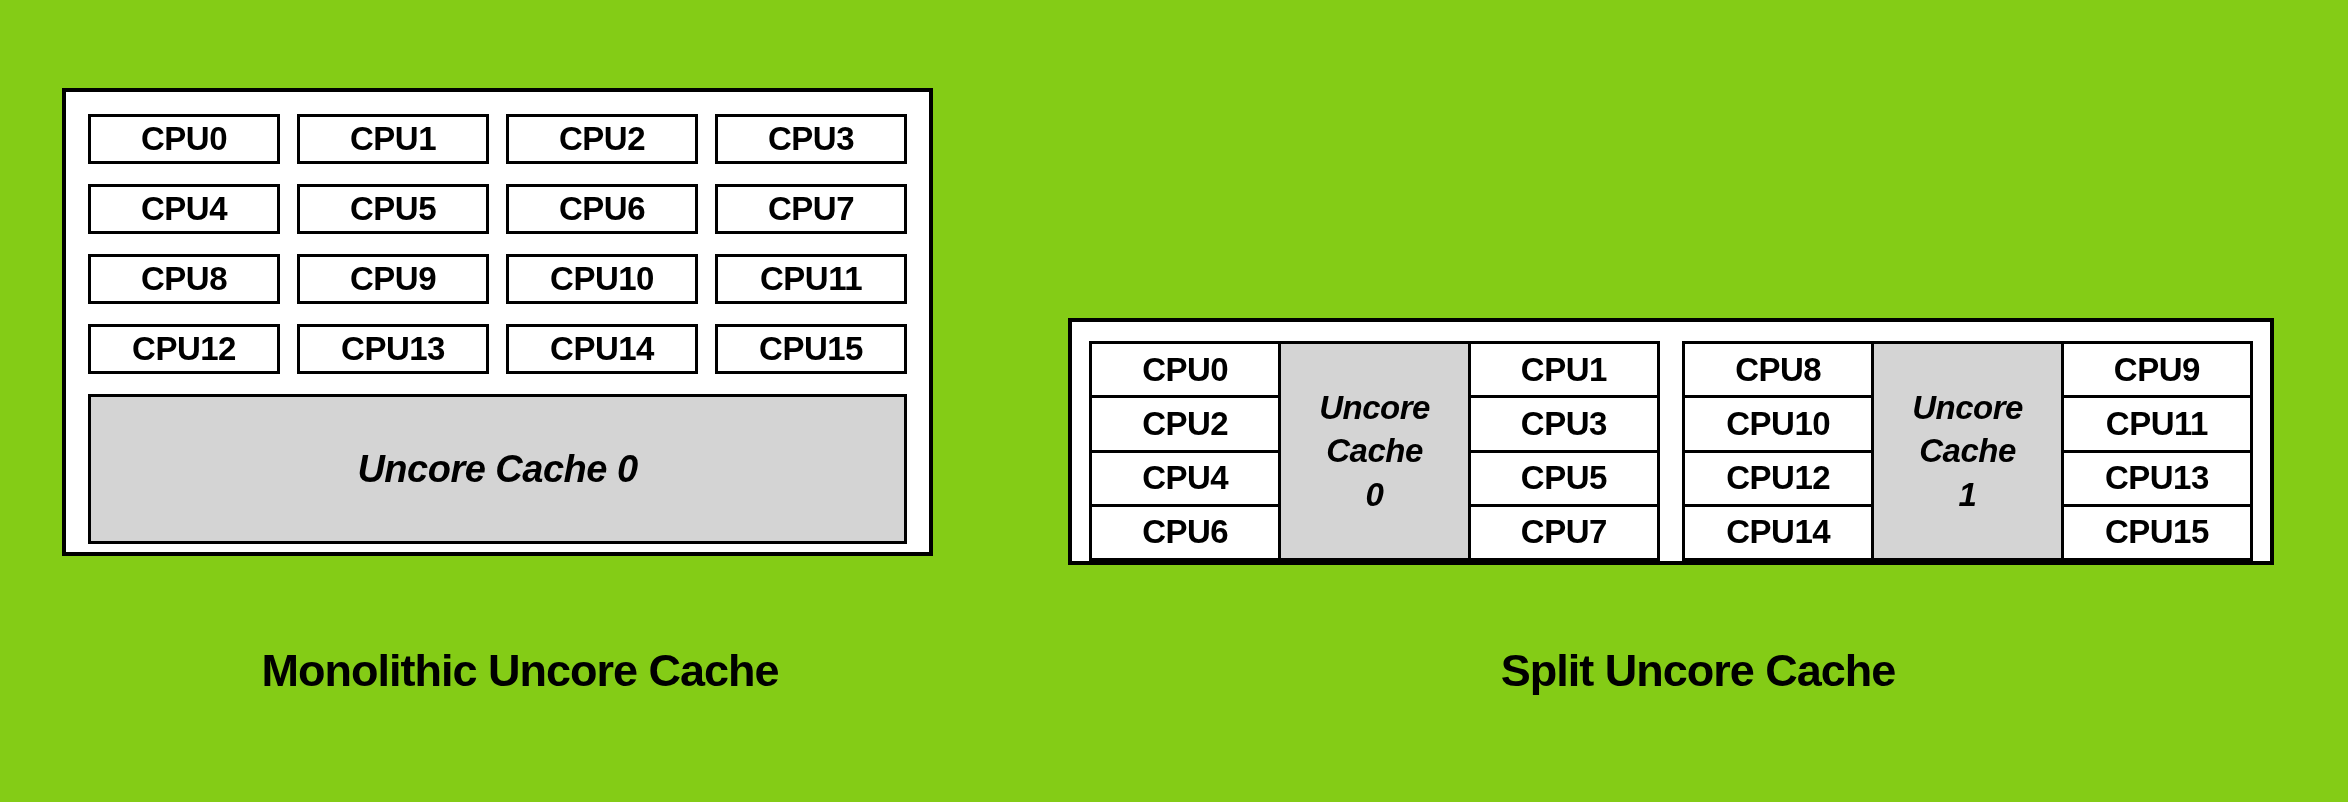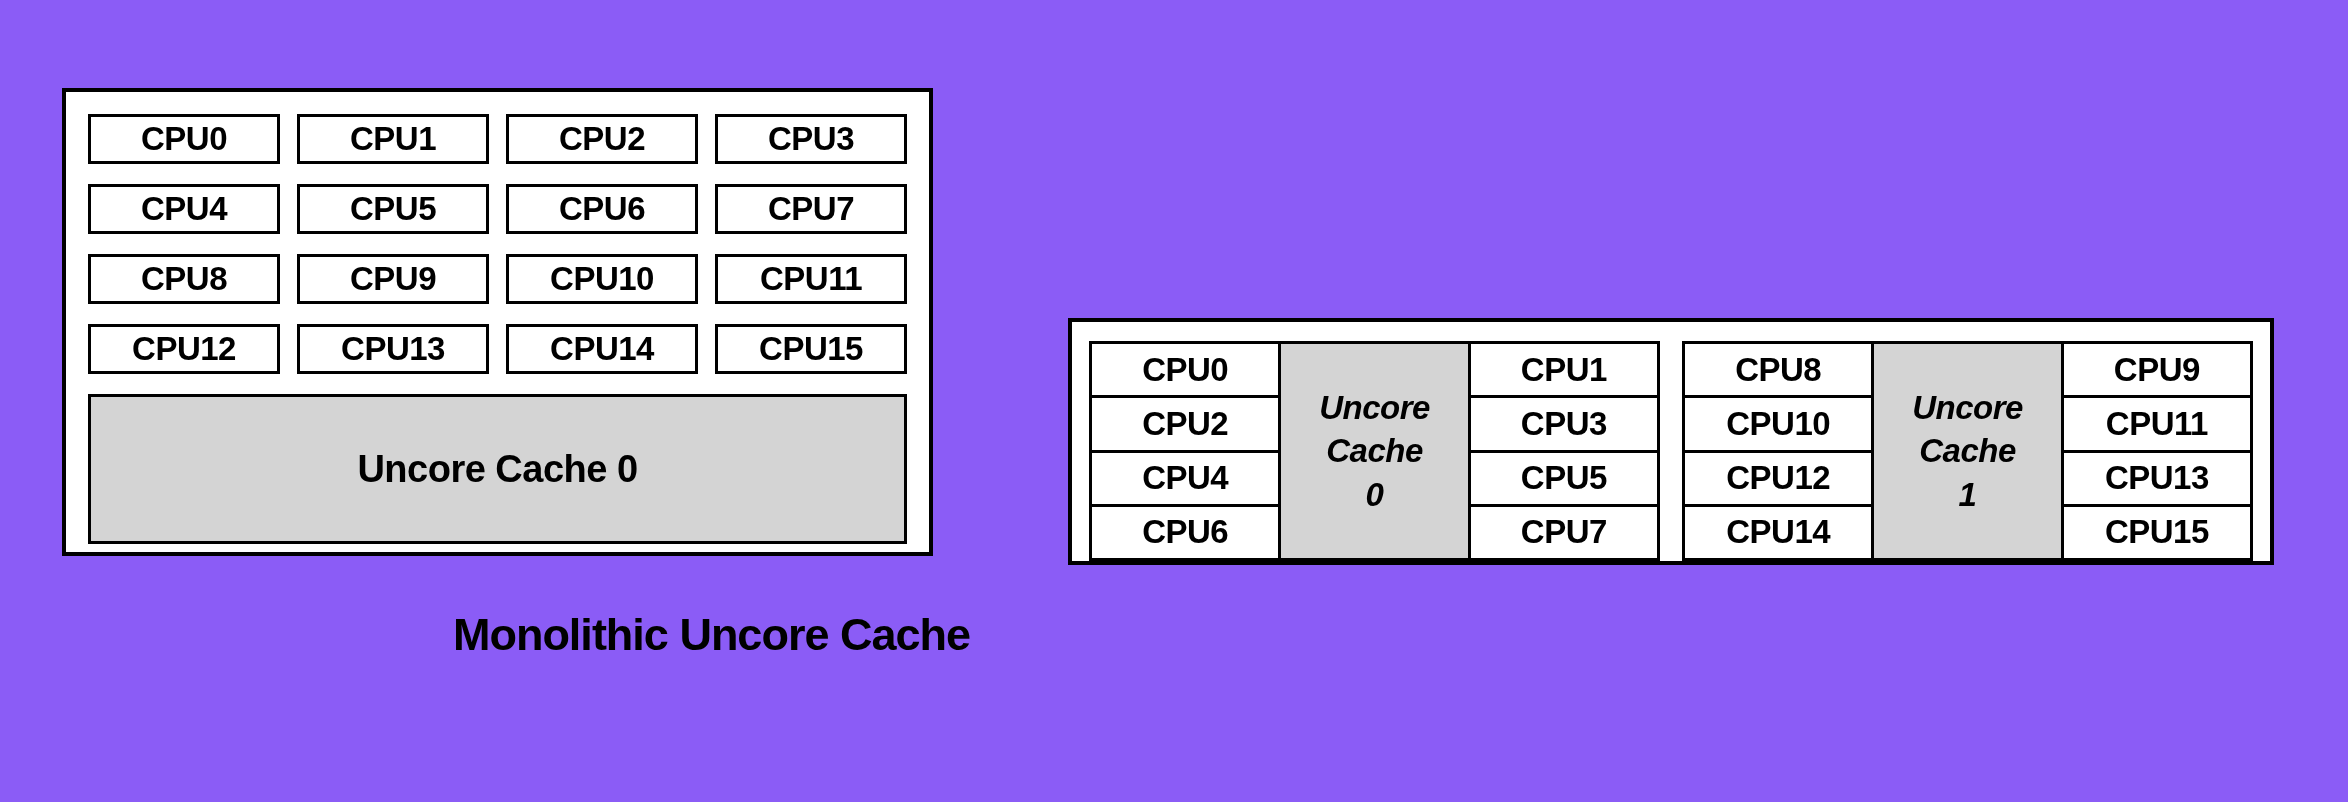--- a/index.html
+++ b/index.html
@@ -5,21 +5,21 @@
   html, body {
     margin: 0;
     padding: 0;
     background: #ffffff;
     font-family: "Liberation Sans", sans-serif;
   }
   .stage {
     position: relative;
     width: 2348px;
     height: 802px;
-    background: #8b5cf6;
+    background: #84cc16;
     overflow: hidden;
   }
 
   
   .mono-box {
     position: absolute;
     left: 62px;
     top: 88px;
     width: 871px;
     height: 468px;
@@ -53,20 +53,21 @@
     border: 3px solid #000;
     box-sizing: border-box;
     background: #d4d4d4;
     display: flex;
     align-items: center;
     justify-content: center;
     font-weight: bold;
     font-size: 38px;
     color: #000;
     letter-spacing: -0.5px;
+    font-style: italic;
   }
 
   
   .split-box {
     position: absolute;
     left: 1068px;
     top: 318px;
     width: 1206px;
     height: 247px;
     border: 4px solid #000;
@@ -97,22 +98,22 @@
   table.cluster td.cache-cell {
     background: #d4d4d4;
     line-height: 1.32;
     font-style: italic;
   }
 
   
   .caption {
     position: absolute;
     width: 900px;
-    top: 609px;
-    text-align: right;
+    top: 645px;
+    text-align: center;
     font-weight: bold;
     font-size: 45px;
     color: #000;
     letter-spacing: -1px;
     white-space: nowrap;
   }
   .caption.mono { left: 70px; }
   .caption.split { left: 1248px; }
 </style>
 </head>
@@ -191,14 +192,15 @@
         <td>CPU13</td>
       </tr>
       <tr>
         <td>CPU14</td>
         <td>CPU15</td>
       </tr>
     </tbody>
       </table>
 
   </div>
+  <div class="caption split">Split Uncore Cache</div>
 
 </div>
 
 </body></html>

